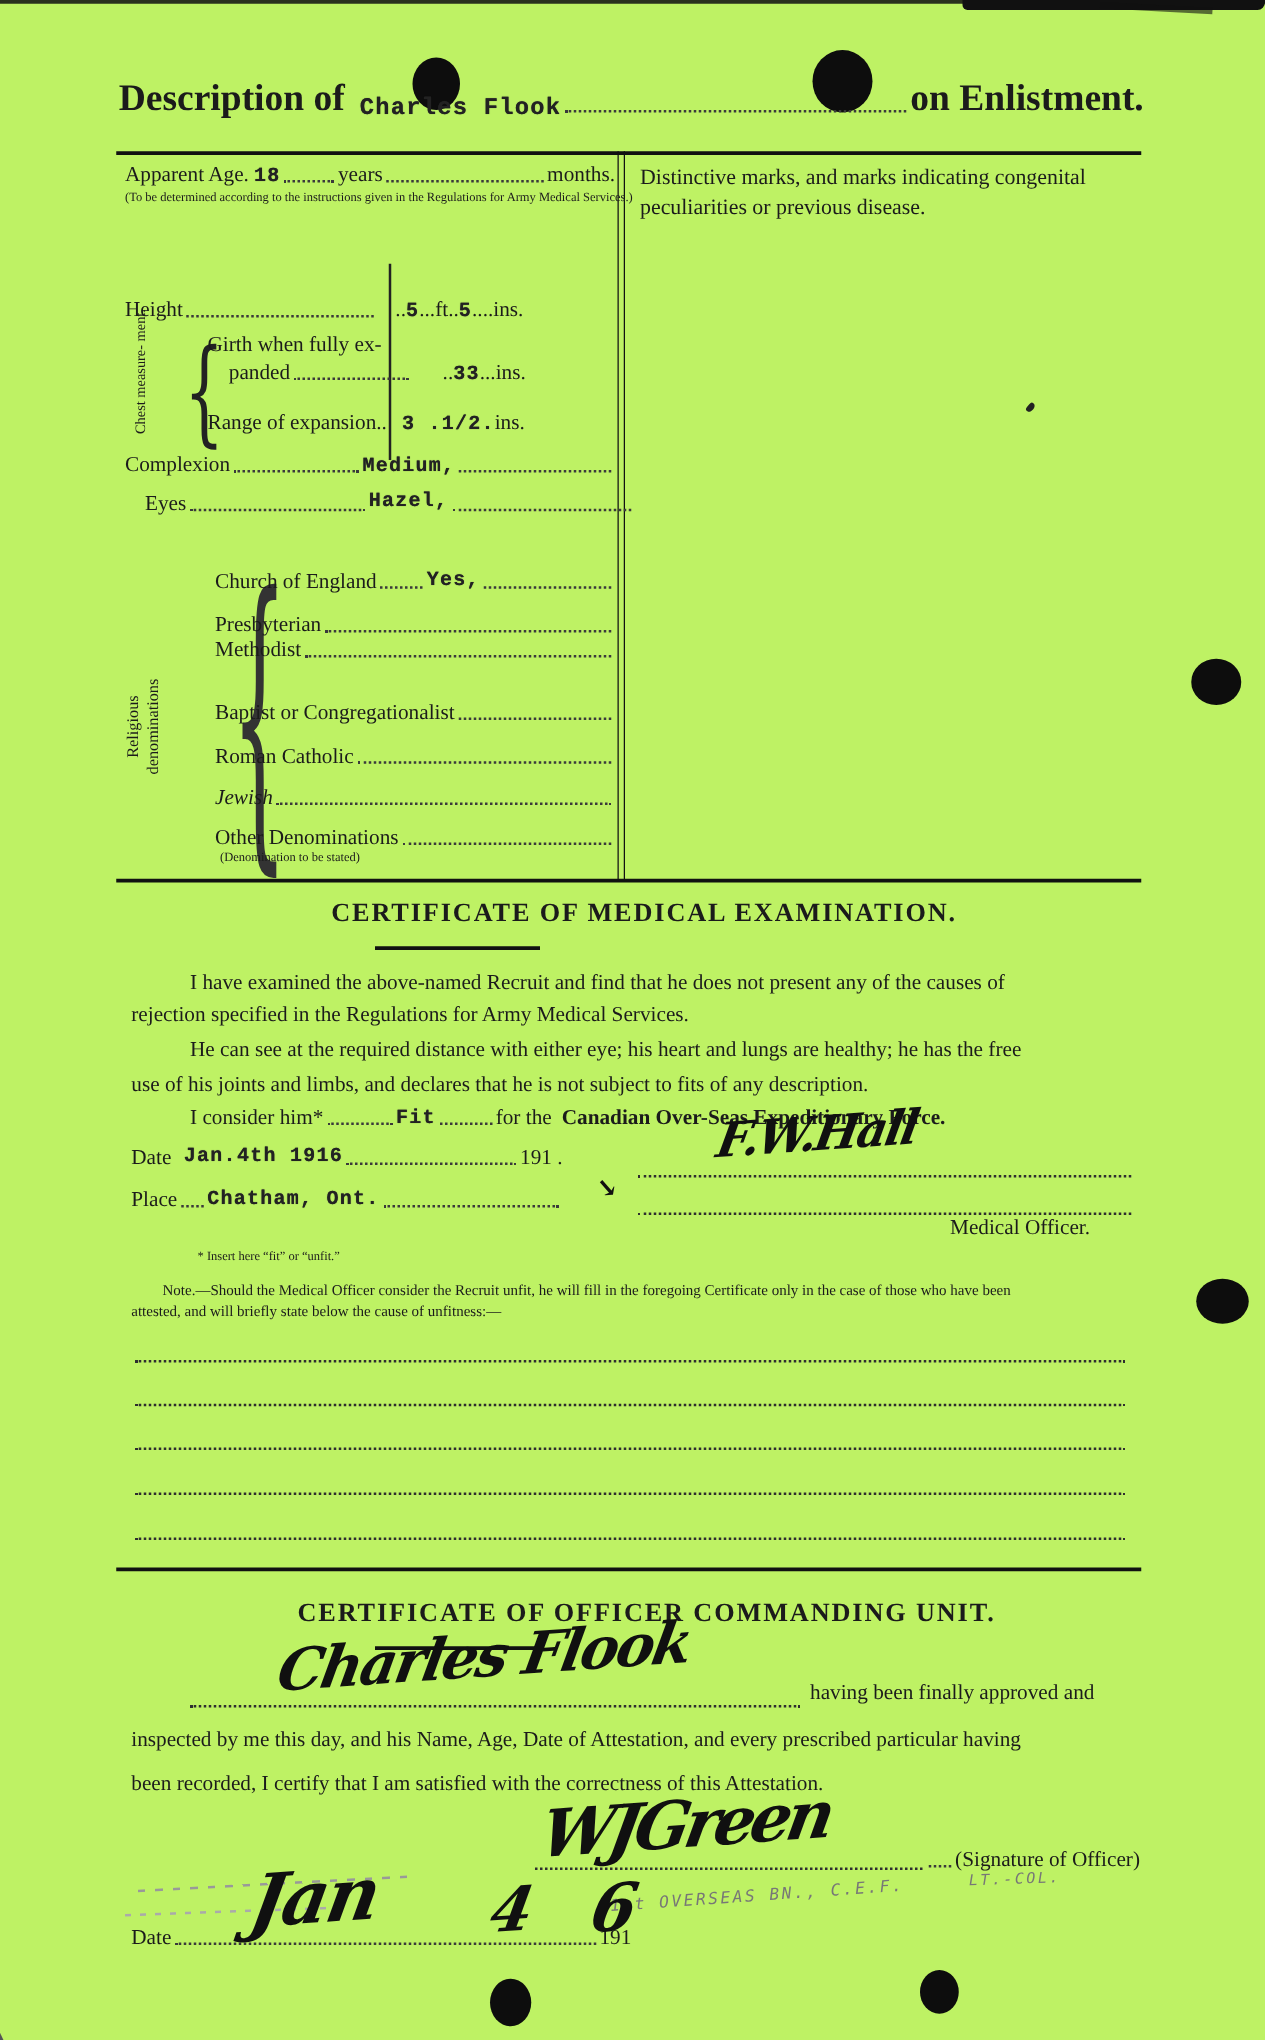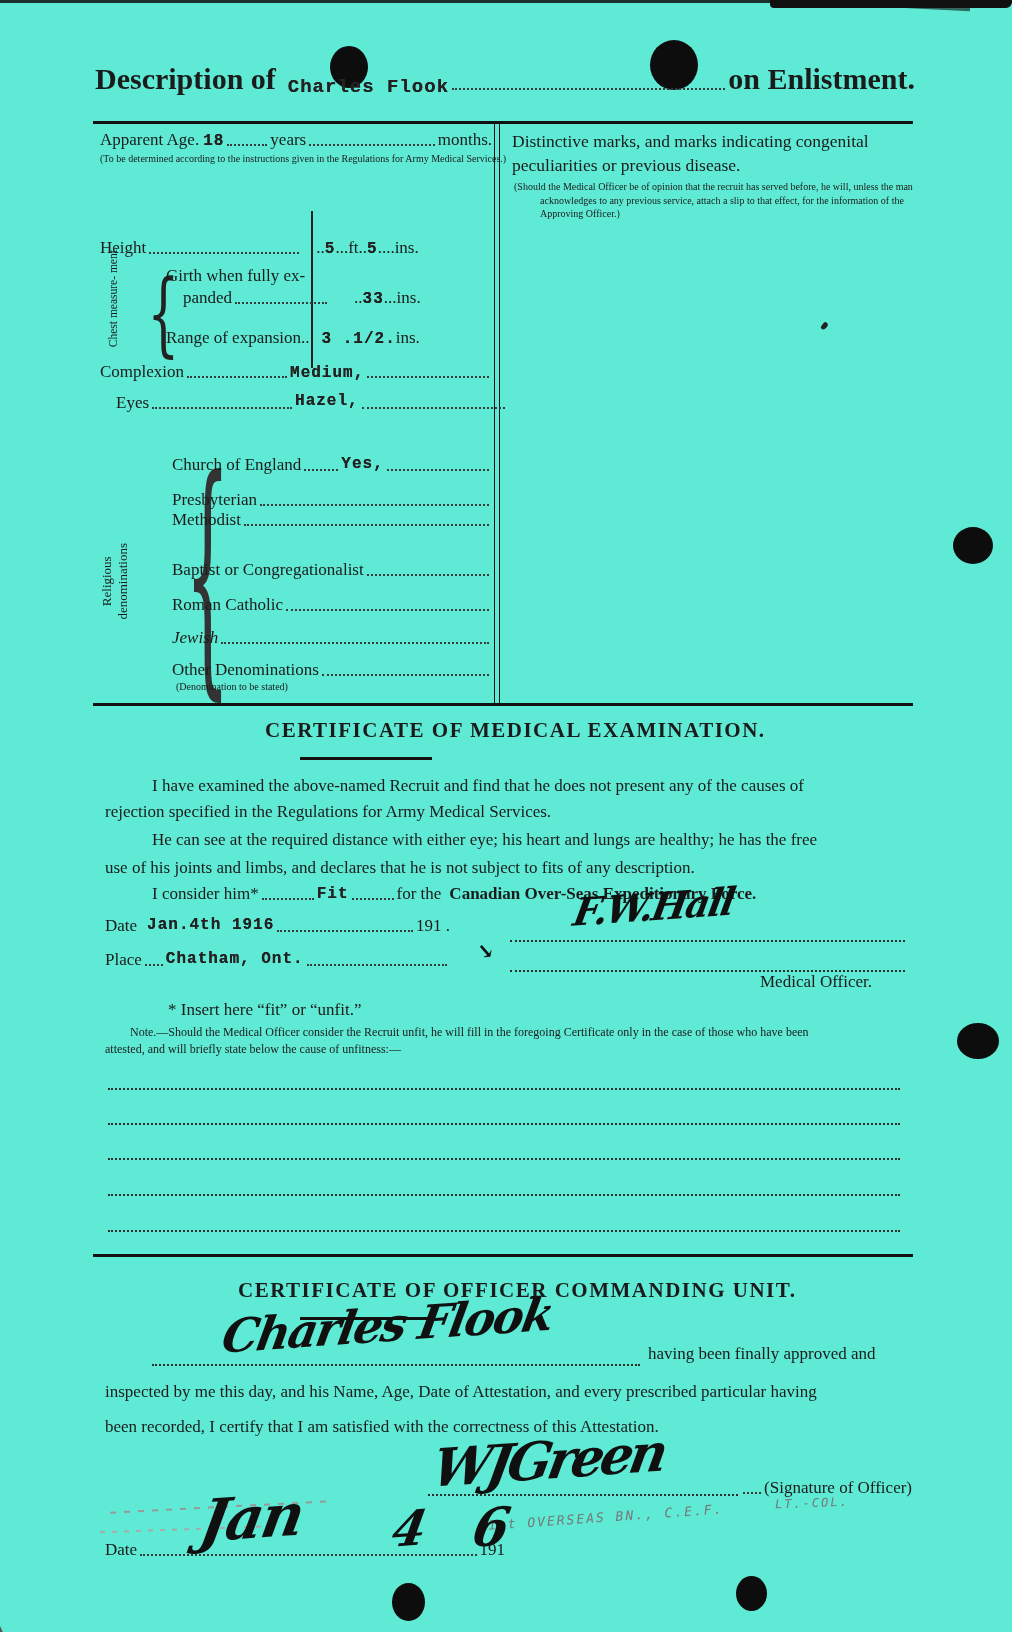--- a/index.html
+++ b/index.html
@@ -1,18 +1,18 @@
 <!DOCTYPE html>
 <html><head>
 <meta charset="utf-8">
 <style>
   html,body{margin:0;padding:0;background:#e8e8e6;}
   .page{
     position:relative;width:1012px;height:1632px;margin:0 auto;
-    background:#5eead4;color:#1b1b1b;overflow:hidden;
+    background:#bef264;color:#1b1b1b;overflow:hidden;
     font-family:"Liberation Serif", serif;
   }
   .abs{position:absolute;}
   .typed{
     font-family:"Liberation Mono","DejaVu Sans Mono", monospace;
     font-weight:700;letter-spacing:1px;color:#222;
     text-shadow:0 0 .6px #333;
   }
   .script{
     font-family:"DejaVu Serif", serif;font-style:italic;font-weight:700;
@@ -156,21 +156,20 @@
     <span>Jewish</span>
     <span class="lead"></span>
   </div>
   <div class="abs row lbl" style="left:172px;top:660px;width:320px;">
     <span>Other Denominations</span>
     <span class="lead"></span>
   </div>
   <div class="abs small" style="left:176px;top:680px;">(Denomination to be stated)</div>
 
   <div class="abs" style="left:512px;top:130px;width:392px;font-size:17.5px;line-height:1.35;">Distinctive marks, and marks indicating congenital peculiarities or previous disease.</div>
-  <div class="abs small" style="left:514px;top:180px;width:390px;padding-left:26px;text-indent:-26px;">(Should the Medical Officer be of opinion that the recruit has served before, he will, unless the man acknowledges to any previous service, attach a slip to that effect, for the information of the Approving Officer.)</div>
 
   <div class="abs" style="left:822px;top:322px;width:5px;height:8px;background:#222;border-radius:40% 60% 60% 40%;transform:rotate(40deg);"></div>
 
   <div class="abs heading" style="left:265px;top:718px;">CERTIFICATE OF MEDICAL EXAMINATION.</div>
   <div class="abs rule" style="left:300px;top:757px;width:132px;height:2.5px;"></div>
 
   <div class="abs lbl" style="left:152px;top:776px;width:760px;">I have examined the above-named Recruit and find that he does not present any of the causes of</div>
   <div class="abs lbl" style="left:105px;top:802px;width:760px;">rejection specified in the Regulations for Army Medical Services.</div>
   <div class="abs lbl" style="left:105px;top:858px;width:770px;">use of his joints and limbs, and declares that he is not subject to fits of any description.</div>
   <div class="abs lbl" style="left:152px;top:830px;width:770px;">He can see at the required distance with either eye; his heart and lungs are healthy; he has the free</div>
@@ -198,21 +197,21 @@
   <div class="abs row lbl" style="left:105px;top:950px;width:345px;">
     <span>Place</span>
     <span class="leadfix" style="width:18px;"></span>
     <span class="typed" style="font-size:16px;position:relative;top:-2px;white-space:nowrap;">Chatham, Ont.</span>
     <span class="lead"></span>
   </div>
   <div class="abs script" style="left:474px;top:938px;font-size:22px;">↘</div>
   <div class="abs dotline" style="left:510px;top:968px;width:395px;"></div>
   <div class="abs lbl" style="left:760px;top:972px;">Medical Officer.</div>
 
-  <div class="abs" style="left:168px;top:1000px;font-size:17px;">* Insert here “fit” or “unfit.”</div>
+  <div class="abs" style="left:158px;top:1000px;font-size:10px;">* Insert here “fit” or “unfit.”</div>
   <div class="abs small" style="left:130px;top:1024px;width:780px;font-size:12px;">Note.—Should the Medical Officer consider the Recruit unfit, he will fill in the foregoing Certificate only in the case of those who have been</div>
   <div class="abs small" style="left:105px;top:1041px;width:780px;font-size:12px;">attested, and will briefly state below the cause of unfitness:—</div>
 
   <div class="abs dotline" style="left:108px;top:1086px;width:792px;"></div>
   <div class="abs dotline" style="left:108px;top:1121px;width:792px;"></div>
   <div class="abs dotline" style="left:108px;top:1156px;width:792px;"></div>
   <div class="abs dotline" style="left:108px;top:1192px;width:792px;"></div>
   <div class="abs dotline" style="left:108px;top:1228px;width:792px;"></div>
 
   <div class="abs rule" style="left:93px;top:1254px;width:820px;height:2.5px;"></div>

